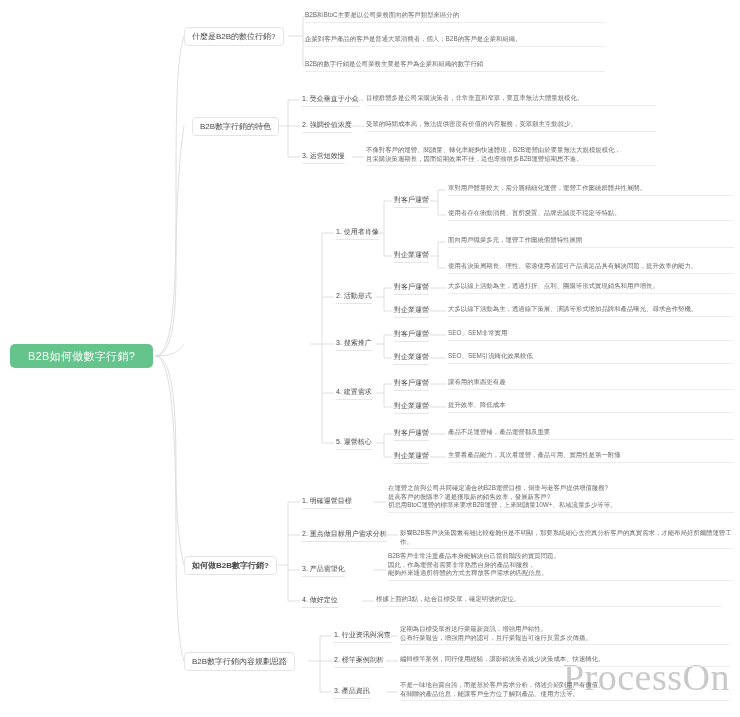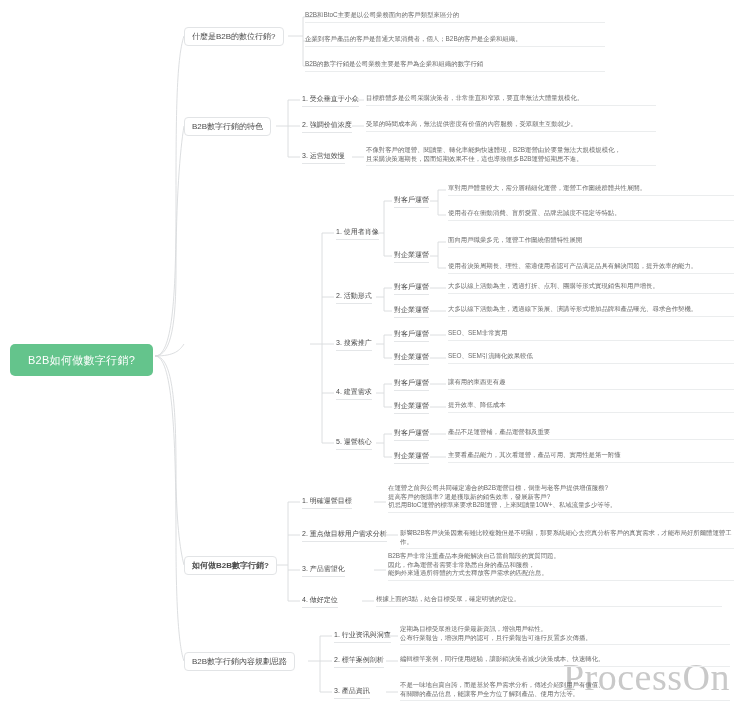--- a/index.html
+++ b/index.html
@@ -18,21 +18,21 @@
   #wires {
     position: absolute; left: 0; top: 0;
     width: 740px; height: 717px;
     pointer-events: none;
   }
 
   
   .root-node {
     position: absolute;
     left: 10px; top: 344px;
-    width: 143px; height: 32px;
+    width: 143px; height: 24px;
     background: #64c48c;
     border-radius: 5px;
     display: flex; align-items: center; justify-content: center;
     color: #ffffff;
     font-size: 11px;
     letter-spacing: .3px;
     white-space: nowrap;
     z-index: 5;
   }
 
@@ -199,21 +199,21 @@
     </g>
   </svg>
 
   <div class="root-node">B2B如何做數字行銷?</div>
 
   <div class="l1" style="left:184px; top:27px;text-align:center;">什麼是B2B的數位行銷?</div>
   <div class="leaf" style="left:305px; top:11px; width:300px;">B2B和BtoC主要是以公司業務面向的客戶類型來區分的</div>
   <div class="leaf" style="left:305px; top:35px; width:300px;">企業到客戶產品的客戶是普通大眾消費者，個人；B2B的客戶是企業和組織。</div>
   <div class="leaf" style="left:305px; top:60px; width:300px;">B2B的數字行銷是公司業務主要是客戶為企業和組織的數字行銷</div>
 
-  <div class="l1" style="left:184px; top:117px;">B2B數字行銷的特色</div>
+  <div class="l1" style="left:192px; top:117px;">B2B數字行銷的特色</div>
 
   <div class="l2" style="left:302px; top:94px;">1. 受众垂直于小众</div>
   <div class="leaf" style="left:366px; top:94px; width:290px;">目標群體多是公司采購決策者，非常垂直和窄眾，要直率無法大體量規模化。</div>
 
   <div class="l2" style="left:302px; top:120px;">2. 強調价值浓度</div>
   <div class="leaf" style="left:366px; top:120px; width:290px;">受眾的時間成本高，無法提供密度有价值的內容服務，受眾願主互動就少。</div>
 
   <div class="l2" style="left:302px; top:151px;">3. 运营短效慢</div>
   <div class="leaf" style="left:366px; top:146px; width:290px;">不像對客戶的運營、閱讀量、轉化率能夠快速體現，B2B運營由於要量無法大規模規模化，
 且采購決策週期長，因而短期效果不佳，這也導致很多B2B運營短期思不進。</div>

